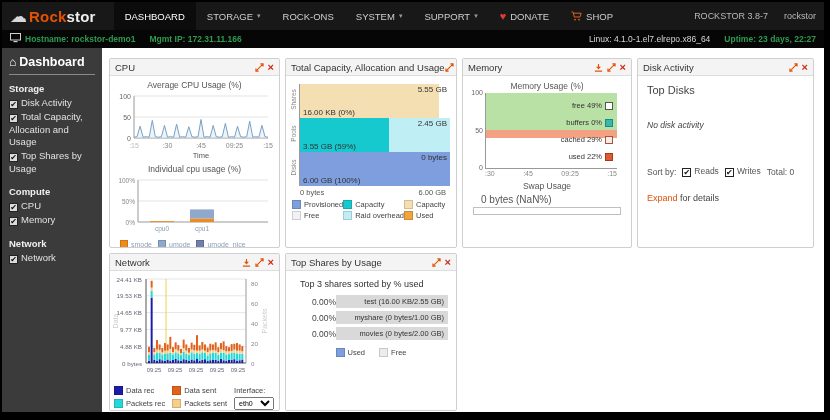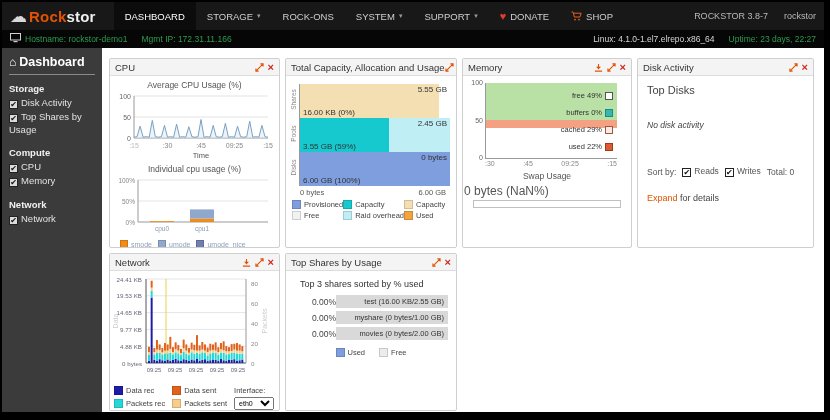--- a/index.html
+++ b/index.html
@@ -18,21 +18,21 @@
   .nav-item.active { color:#fff; background:#0c0c0c; }
   .nav-caret { font-size:7px; margin-left:4px; color:#9a9a9a; }
   .nav-right { margin-left:auto; display:flex; align-items:center; gap:16px; }
   .nav-right .meta { color:#b9b9b9; font-size:9px; white-space:nowrap; }
   .heart-icon { color:#e03c31; font-size:11px; margin-right:4px; }
   .cart-icon  { margin-right:4px; display:inline-flex; }
 
   
   #statusbar { height:18px; background:#060606; display:flex; align-items:center; padding:0 8px; font-size:8.5px; }
   #statusbar .grp { display:flex; align-items:center; gap:4px; }
-  .txt-green { color:#2e9b4e; }
+  .txt-green { color:#2e9b4e;font-weight:bold; }
   .txt-white { color:#d7d7d7; }
   #statusbar .right { margin-left:auto; display:flex; gap:14px; align-items:center; }
 
   
   #bodyarea { display:flex; height:364px; }
   #sidebar { width:100px; background:#3b3b3b; color:#ddd; padding:7px 7px; flex:none; }
   #sb-title { display:flex; align-items:center; gap:3px; color:#fff; font-size:12.5px; font-weight:bold;
               border-bottom:1px solid #8a8a8a; padding-bottom:5px; margin-bottom:8px; }
   #sb-title .home-ico { font-size:12px; }
   .sb-section { margin-bottom:11px; }
@@ -171,20 +171,21 @@
 
     <div id="sidebar">
       <div id="sb-title">
         <span class="home-ico">⌂</span>
         <span>Dashboard</span>
       </div>
       <div id="sidebar-sections">
           <div class="sb-section">
             <div class="sb-head">Storage</div>
             <div class="sb-item"><span class="cb">✔</span>Disk Activity</div>
+            <div class="sb-item"><span class="cb">✔</span>Total Capacity, Allocation and Usage</div>
             <div class="sb-item"><span class="cb">✔</span>Top Shares by Usage</div>
           </div>
           <div class="sb-section">
             <div class="sb-head">Compute</div>
             <div class="sb-item"><span class="cb">✔</span>CPU</div>
             <div class="sb-item"><span class="cb">✔</span>Memory</div>
           </div>
           <div class="sb-section">
             <div class="sb-head">Network</div>
             <div class="sb-item"><span class="cb">✔</span>Network</div>
@@ -346,20 +347,21 @@
               </span>
               <span class="w-ico">
                 <svg width="9" height="9" viewBox="0 0 10 10">
                   <path d="M6 1h3v3M9 1L1 9M1 6v3h3" stroke="#e25203" fill="none" stroke-width="1.2"></path>
                 </svg>
               </span>
               <span class="close-x">×</span>
             </span>
         </div>
         <div style="padding-top:5px;">
+          <div class="chart-title">Memory Usage (%)</div>
           <div class="mem-plot" id="mem-plot">
               <div class="mem-band" style="top: 0%; height: 49%; background: rgb(185, 224, 165);"></div>
               <div class="mem-band" style="top: 49%; height: 11%; background: rgb(244, 160, 131);"></div>
               <div class="mem-ytick" style="top: calc(0% - 4px);">100</div>
               <div class="mem-ytick" style="top: calc(50% - 4px);">50</div>
               <div class="mem-ytick" style="top: calc(100% - 4px);">0</div>
               <div class="mem-leg" style="top: 8px;">
                 <span>free 49%</span>
                 <span class="sq" style="background: rgb(255, 255, 255); border-color: rgb(85, 85, 85);"></span>
               </div>
@@ -376,21 +378,21 @@
                 <span class="sq" style="background: rgb(223, 90, 50); border-color: rgb(163, 58, 28);"></span>
               </div>
             </div>
           <div class="mem-xticks" id="mem-xticks">
               <span>:30</span>
               <span>:45</span>
               <span>09:25</span>
               <span>:15</span>
             </div>
           <div class="chart-title">Swap Usage</div>
-          <div style="font-size:12px;color:#555;margin:3px 0 0 1px;">0 bytes (NaN%)</div>
+          <div style="font-size:10px;color:#555;margin:3px 0 0 18px;">0 bytes (NaN%)</div>
           <div class="swap-bar"></div>
         </div>
       </div>
 
       <div class="widget" style="left:535px;top:10px;width:177px;height:190px;">
         <div class="w-head">
           <span class="w-title">Disk Activity</span>
           <span class="w-icons">
               <span class="w-ico">
                 <svg width="9" height="9" viewBox="0 0 10 10">

